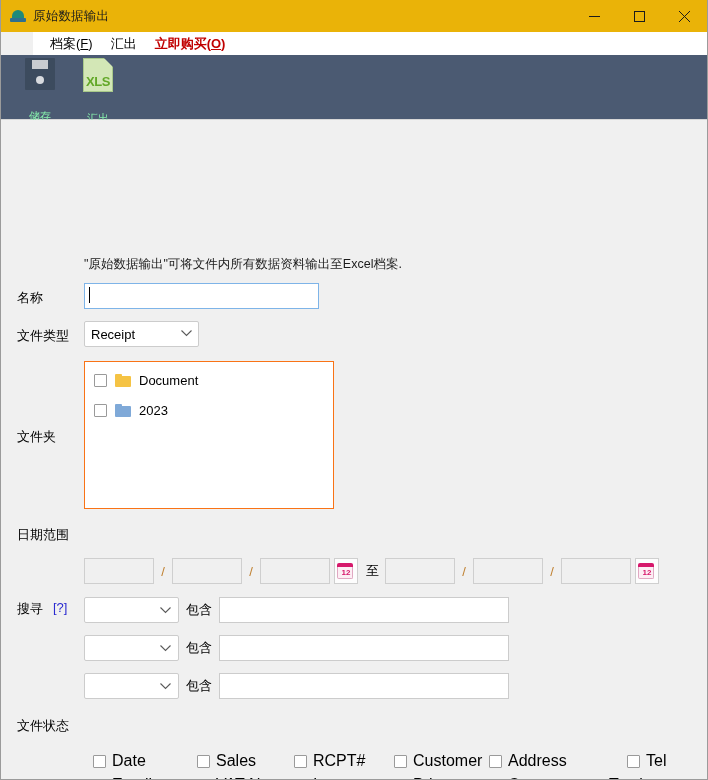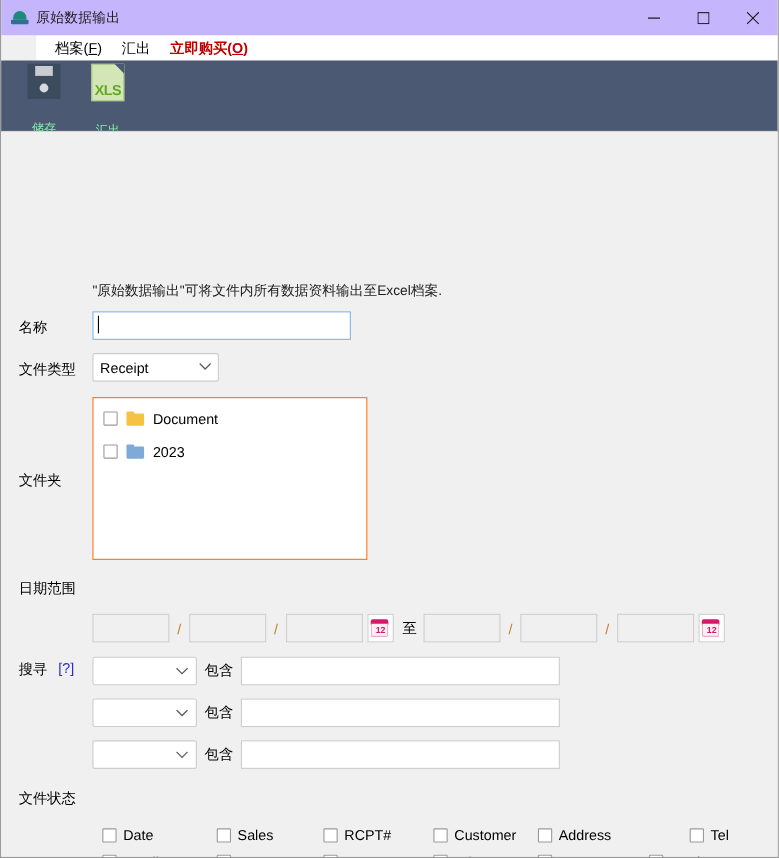--- a/index.html
+++ b/index.html
@@ -12,21 +12,21 @@
   body {
     background: #f0f0f0;
     border: 1px solid #9b9b9b;
     border-top: none;
     position: relative;
   }
 
   
   .titlebar {
     height: 32px;
-    background: #c4b5fd;
+    background: #eab308;
     display: flex;
     align-items: center;
     border-bottom: none;
     position: relative;
   }
   .title-icon {
     width: 16px; height: 16px;
     margin-left: 9px; margin-right: 7px;
     position: relative;
     flex: none;
@@ -340,21 +340,21 @@
 
   
   .cb-grid { position: absolute; left: 92px; top: 632px; }
   .cb-item {
     position: absolute;
     display: flex; align-items: center;
     white-space: nowrap;
     cursor: default;
   }
   .cb-item .cbx { margin-right: 6px; }
-  .cb-lbl { font-size: 13px; color: #000; }
+  .cb-lbl { font-size: 16px; color: #000; }
 
   .caret {
     position: absolute;
     left: 88px; top: 167px;
     width: 1px; height: 16px;
     background: #000;
   }
 </style>
 </head>
 <body>

